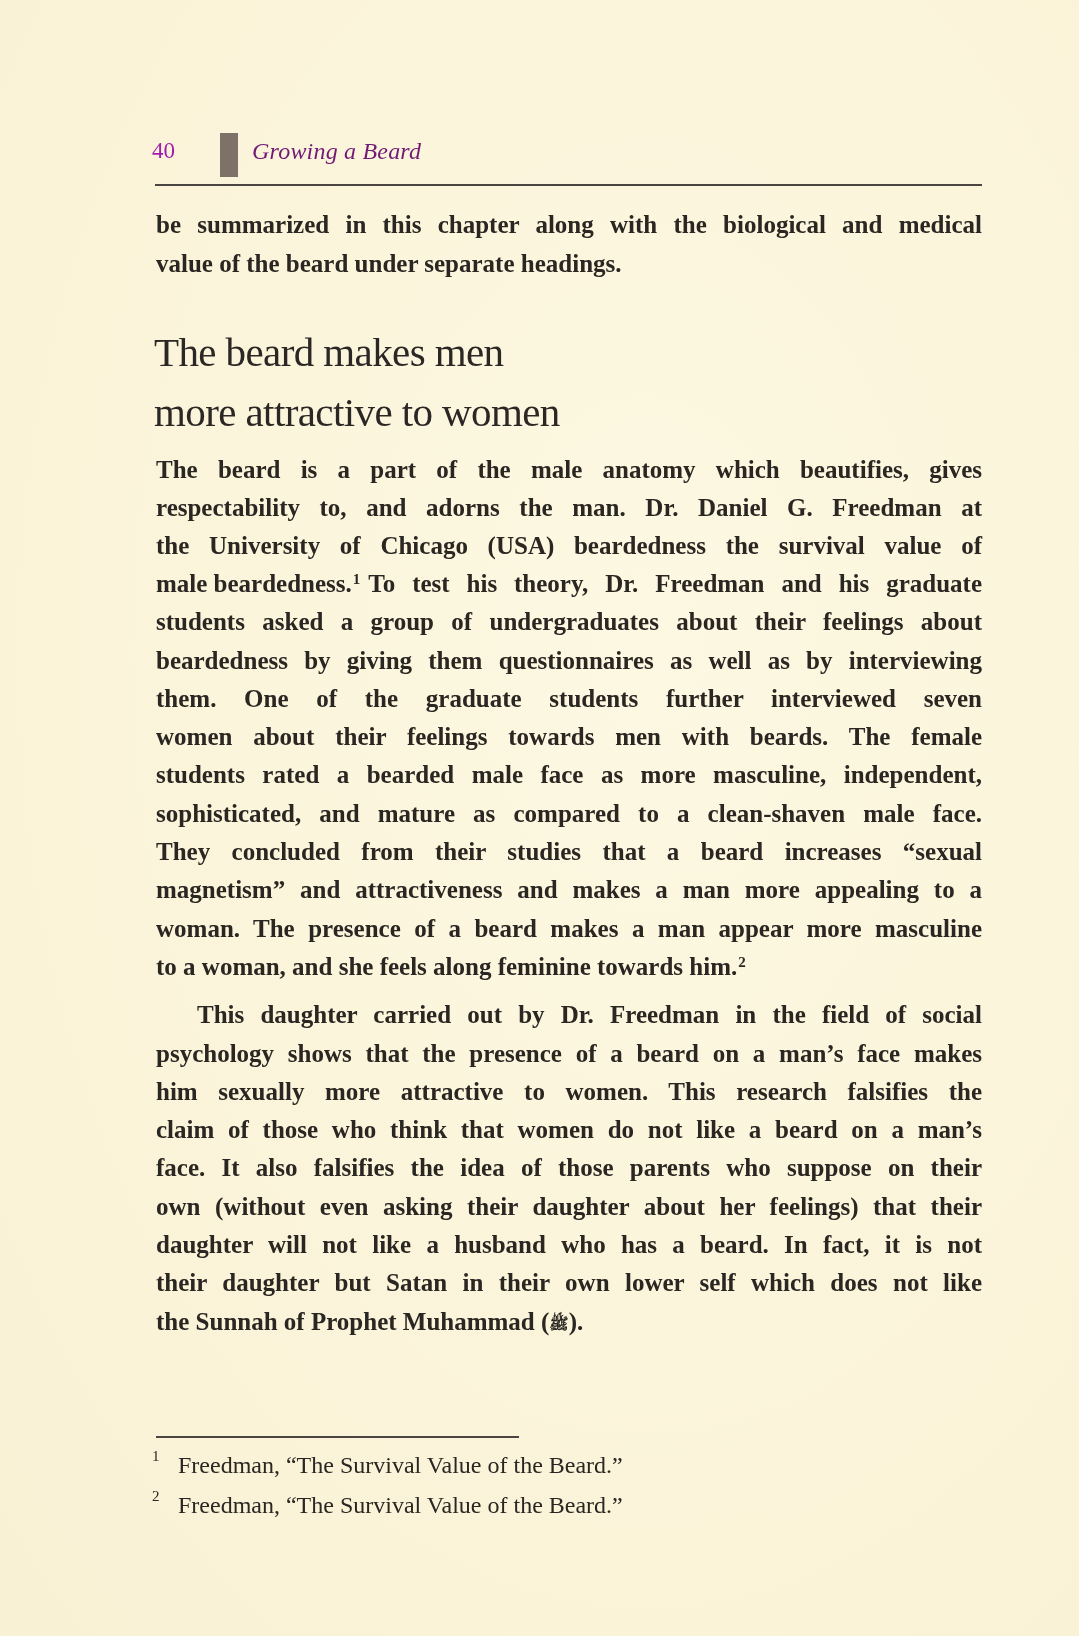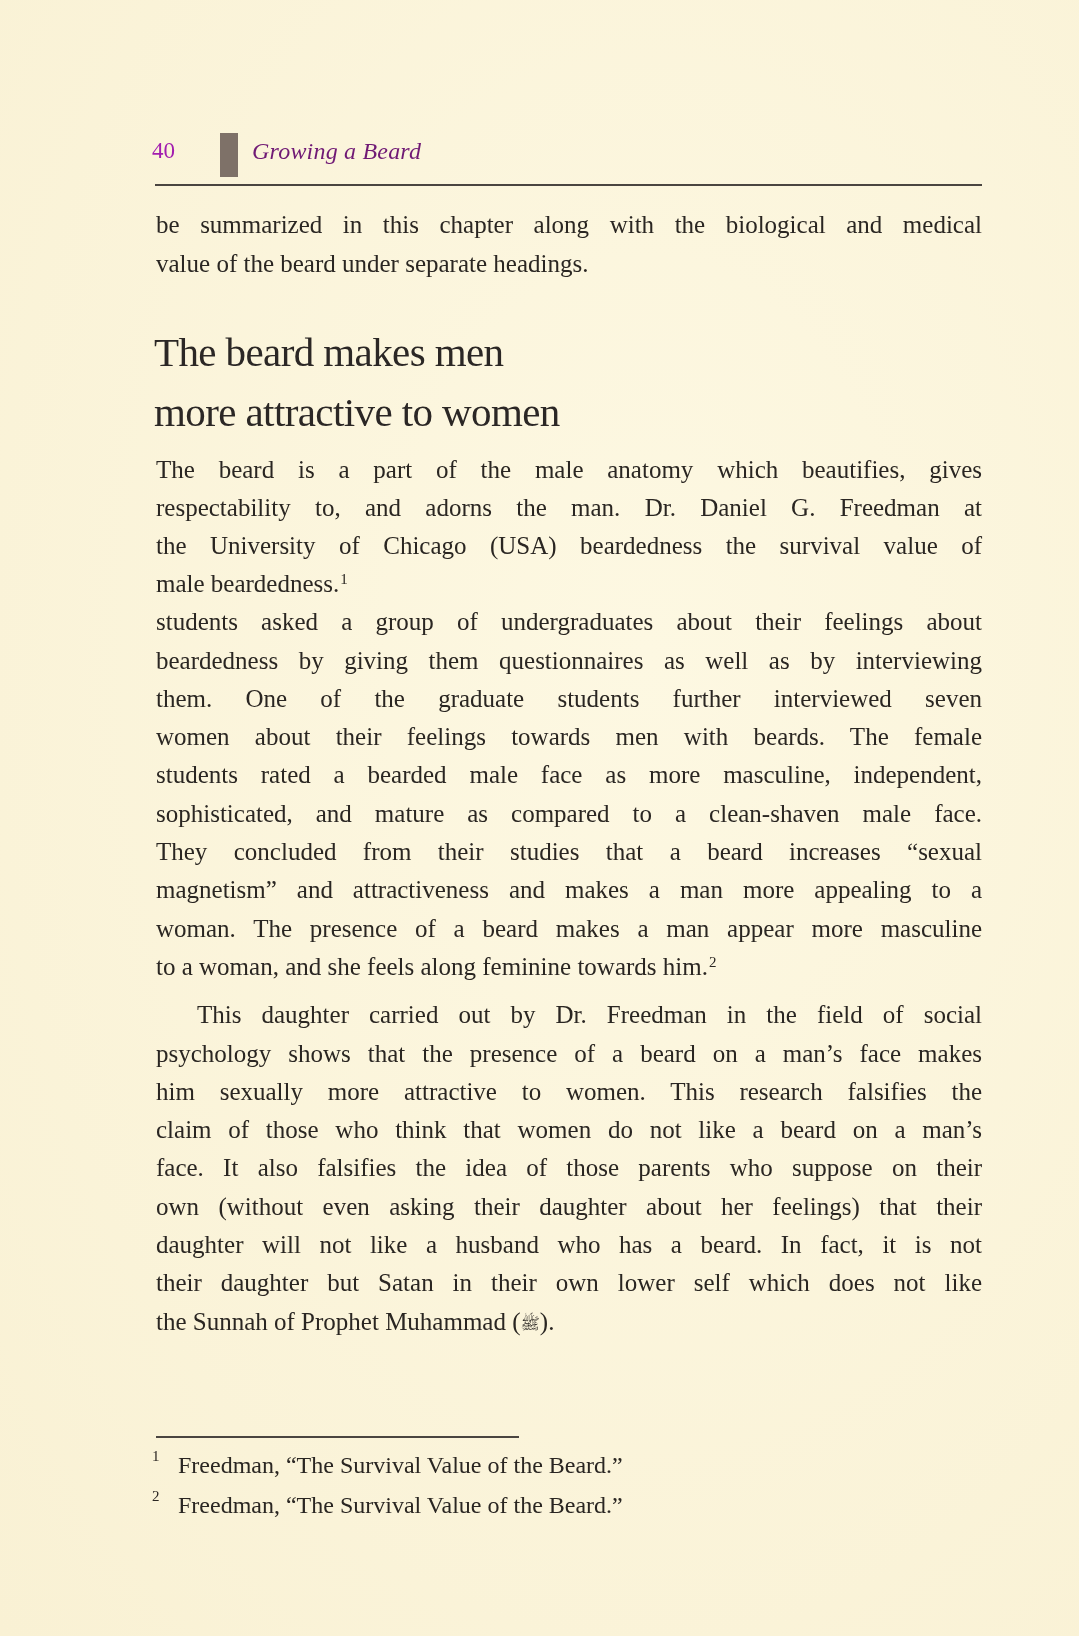--- a/index.html
+++ b/index.html
@@ -14,20 +14,21 @@
   .page-num { position:absolute; left:0; top:3px; font-size:23px; color:#a21caf; }
   .head-bar { position:absolute; left:68px; top:-2px; width:18px; height:44px; background:#7e7168; }
   .head-title { position:absolute; left:88px; top:3px; font-size:24px; font-style:italic; color:#701a75; white-space:nowrap; letter-spacing:0.2px;margin-left:12px; }
   .head-rule { position:absolute; left:155px; top:184px; width:827px; height:2px; background:#4a4540; }
 
   .line {
     position:absolute; left:156px; width:826px;
     font-size:25px; line-height:30px; white-space:nowrap;
     text-align:justify; text-align-last:justify;
     transform-origin:left top;
+    font-weight:bold;
   }
   .line.last { text-align:right; text-align-last:left; }
   .indent { left:197px; width:785px; }
 
   .heading {
     position:absolute; left:154px; font-size:41px; line-height:48px;
     font-family:Liberation Serif, serif; color:#2b2725; white-space:nowrap;
     letter-spacing:-0.6px;
   }
   sup.fn { font-size:15px; vertical-align:top; position:relative; top:-5px; margin-left:1px; }
@@ -56,20 +57,21 @@
   <div class="heading" style="top:328px">The beard makes men</div>
   <div class="heading" style="top:388px">more attractive to women</div>
 </div>
 
 <div>
   <div class="line" style="top:455px">The beard is a part of the male anatomy which beautifies, gives</div>
   <div class="line" style="top:493px">respectability to, and adorns the man. Dr. Daniel G. Freedman at</div>
   <div class="line" style="top:531px">the University of Chicago (USA) beardedness the survival value of</div>
   <div class="line" style="top:569px; display:flex; justify-content:space-between;align-items:flex-end;">
     <span><span>male beardedness.</span><sup class="fn">1</sup></span>
+    <span style="flex:1; margin-left:8px; text-align:justify; text-align-last:justify;">To test his theory, Dr. Freedman and his graduate</span>
   </div>
   <div class="line" style="top:607px">students asked a group of undergraduates about their feelings about</div>
   <div class="line" style="top:646px">beardedness by giving them questionnaires as well as by interviewing</div>
   <div class="line" style="top:684px">them. One of the graduate students further interviewed seven</div>
   <div class="line" style="top:722px">women about their feelings towards men with beards. The female</div>
   <div class="line" style="top:760px">students rated a bearded male face as more masculine, independent,</div>
   <div class="line" style="top:799px">sophisticated, and mature as compared to a clean-shaven male face.</div>
   <div class="line" style="top:837px">They concluded from their studies that a beard increases “sexual</div>
   <div class="line" style="top:875px">magnetism” and attractiveness and makes a man more appealing to a</div>
   <div class="line" style="top:914px">woman. The presence of a beard makes a man appear more masculine</div>

